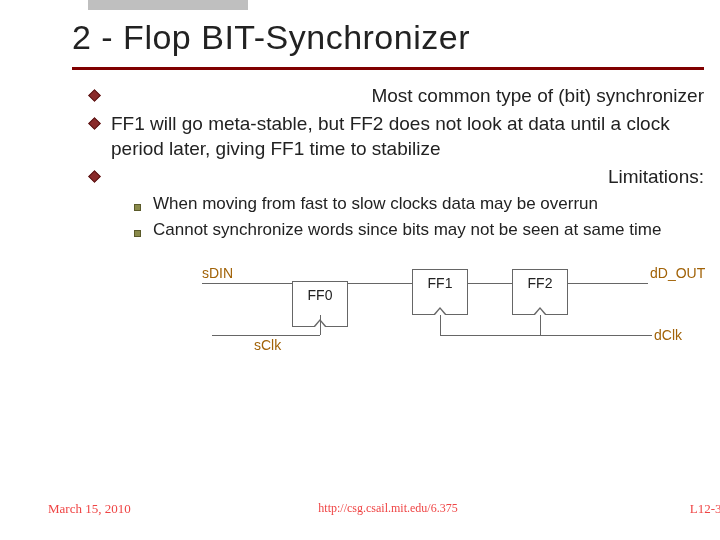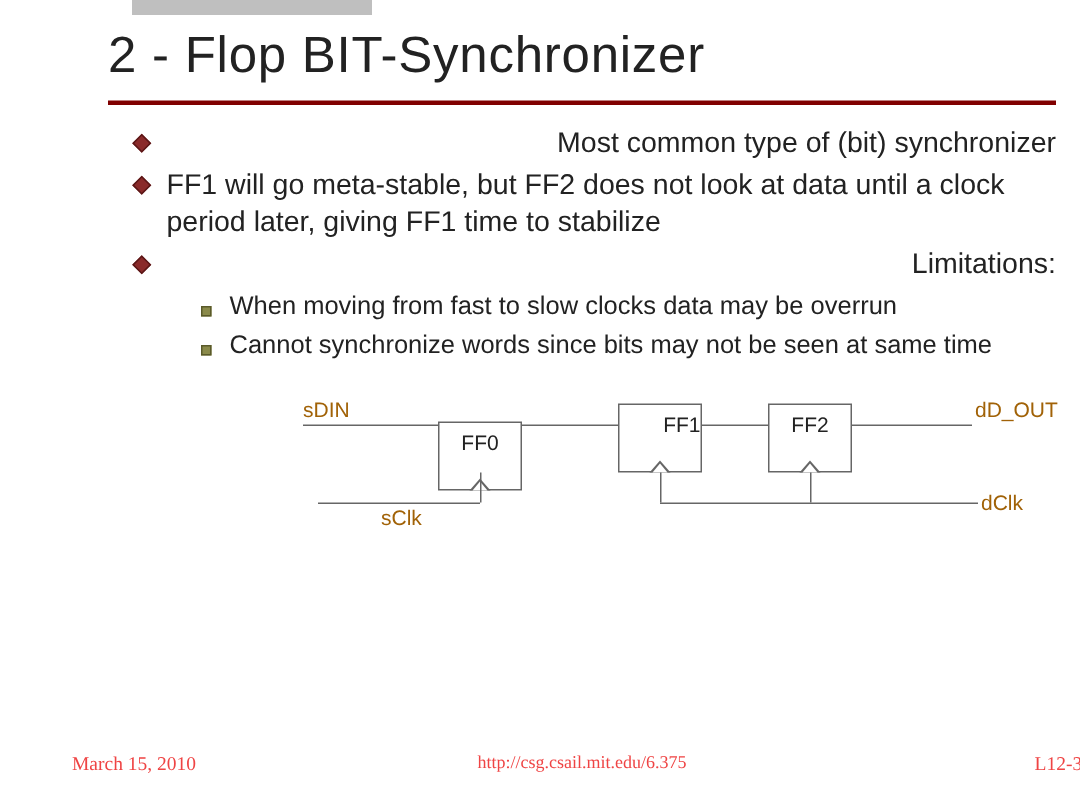--- a/index.html
+++ b/index.html
@@ -166,21 +166,21 @@
 
     <div class="siglabel" style="left:50px; top:-4px;">sDIN</div>
     <div class="wire" style="left:50px; top:14px; width:90px;"></div>
 
     <div class="ffbox" style="left:140px; top:12px;">
       <span>FF0</span>
       <div class="clktri"></div>
     </div>
     <div class="wire" style="left:196px; top:14px; width:64px;"></div>
 
-    <div class="ffbox" style="left:260px; top:0;text-align:right;">
+    <div class="ffbox" style="left:260px; top:0;">
       <span>FF1</span>
       <div class="clktri"></div>
     </div>
     <div class="wire" style="left:316px; top:14px; width:44px;"></div>
 
     <div class="ffbox" style="left:360px; top:0;">
       <span>FF2</span>
       <div class="clktri"></div>
     </div>
     <div class="wire" style="left:416px; top:14px; width:80px;"></div>

